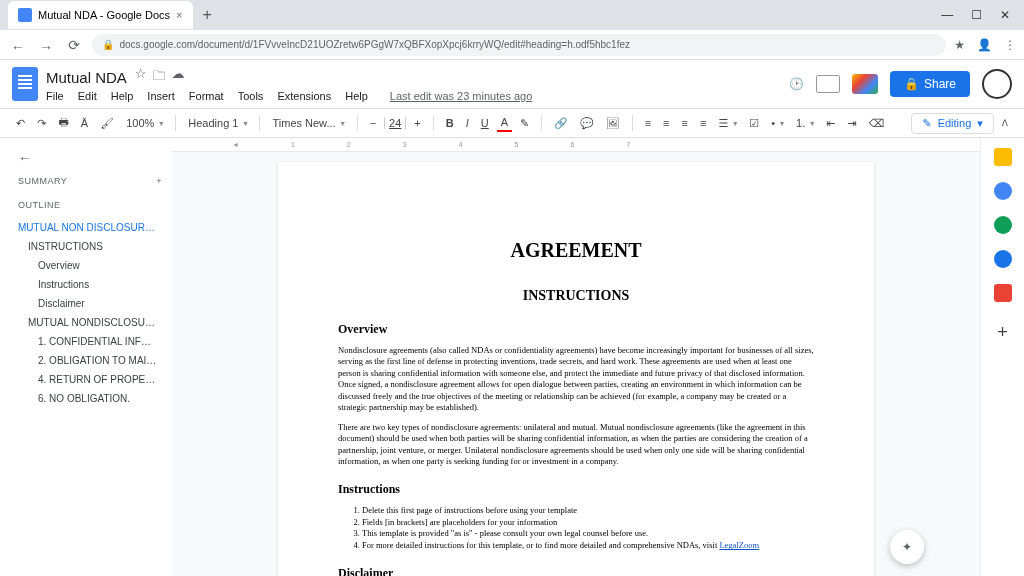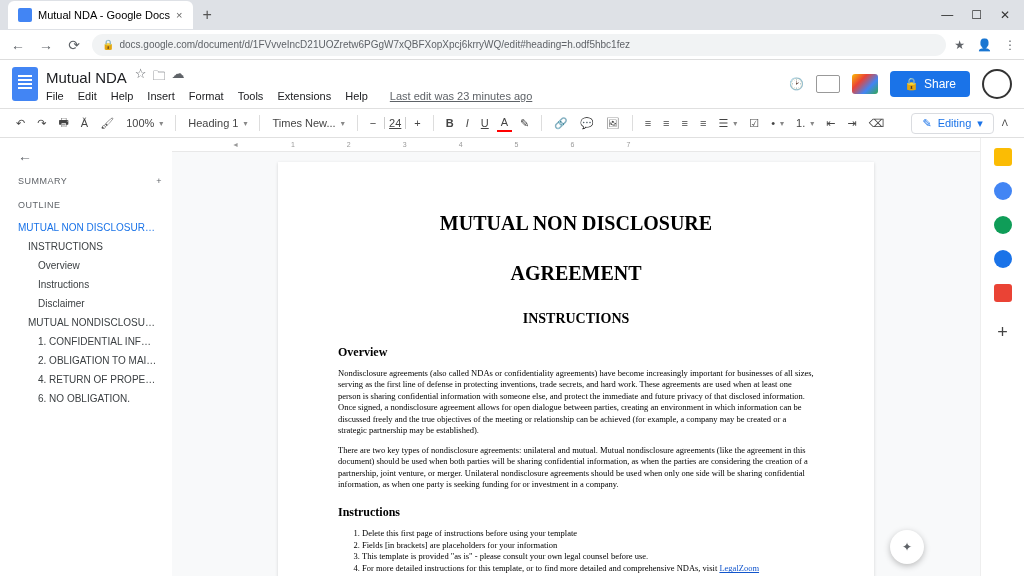--- a/index.html
+++ b/index.html
@@ -221,21 +221,20 @@
       <span>◄</span>
         <span>1</span>
         <span>2</span>
         <span>3</span>
         <span>4</span>
         <span>5</span>
         <span>6</span>
         <span>7</span>
     </div>
     <div class="page">
-      <h1>MUTUAL NON DISCLOSURE</h1>
       <h1 class="sub">AGREEMENT</h1>
       <h2>INSTRUCTIONS</h2>
       <h3>Overview</h3>
       <p>Nondisclosure agreements (also called NDAs or confidentiality agreements) have become increasingly important for businesses of all sizes, serving as the first line of defense in protecting inventions, trade secrets, and hard work. These agreements are used when at least one person is sharing confidential information with someone else, and protect the immediate and future privacy of that disclosed information. Once signed, a nondisclosure agreement allows for open dialogue between parties, creating an environment in which information can be discussed freely and the true objectives of the meeting or relationship can be achieved (for example, a company may be created or a strategic partnership may be established).</p>
       <p>There are two key types of nondisclosure agreements: unilateral and mutual. Mutual nondisclosure agreements (like the agreement in this document) should be used when both parties will be sharing confidential information, as when the parties are considering the creation of a partnership, joint venture, or merger. Unilateral nondisclosure agreements should be used when only one side will be sharing confidential information, as when one party is seeking funding for or investment in a company.</p>
       <h3>Instructions</h3>
       <ol>
         <li>Delete this first page of instructions before using your template</li>
         <li>Fields [in brackets] are placeholders for your information</li>
         <li>This template is provided "as is" - please consult your own legal counsel before use.</li>

